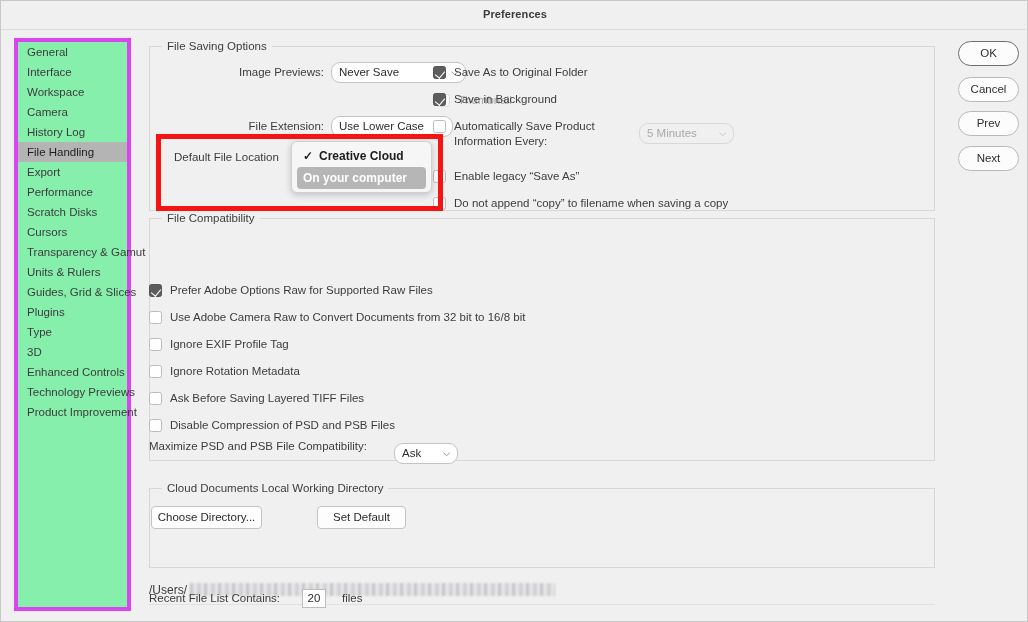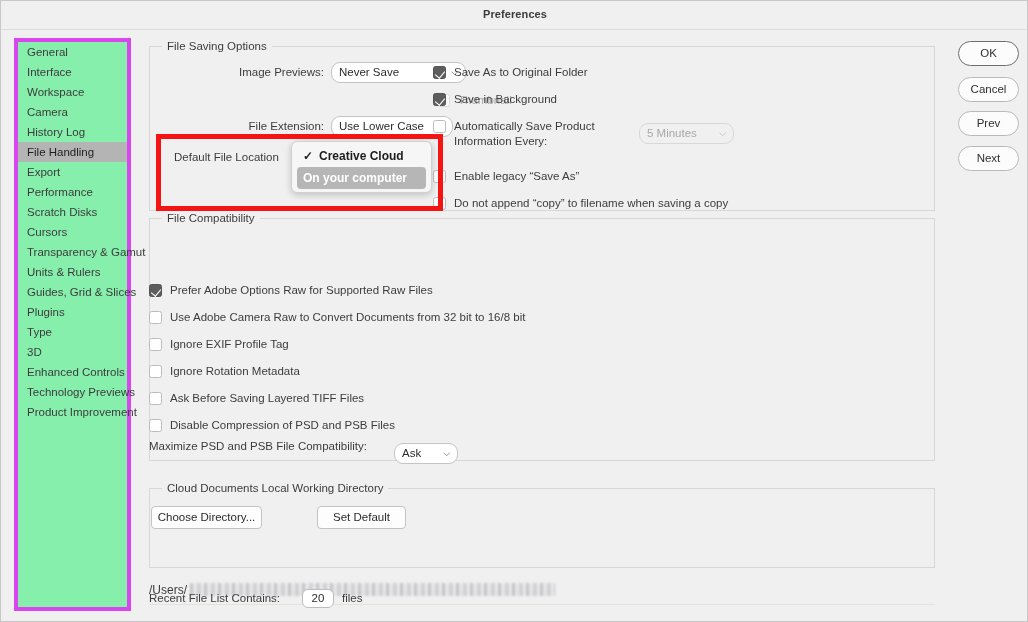--- a/index.html
+++ b/index.html
@@ -364,21 +364,21 @@
     <div class="pbtn" style="left:10px; top:468px; width:111px;">Choose Directory...</div>
     <div class="pbtn" style="left:152px; top:468px; width:89px;margin-left:24px;">Set Default</div>
 
     <div id="path-row">
       <span id="path-prefix">/Users/</span>
       <span id="path-blur"></span>
     </div>
     <div id="path-divider"></div>
 
     <div class="lbl" style="left:8px; top:554px;">Recent File List Contains:</div>
-    <div class="numfield" style="left:161px; top:551px; width:32px;border-radius:6px;">20</div>
+    <div class="numfield" style="left:161px; top:551px; width:24px;">20</div>
     <div class="lbl" style="left:201px; top:554px;">files</div>
   </div>
 
   <div id="popup-menu">
     <div class="menu-item">
       <span class="menu-check">✓</span>
       <span>Creative Cloud</span>
     </div>
     <div class="menu-item highlighted">
       <span>On your computer</span>

